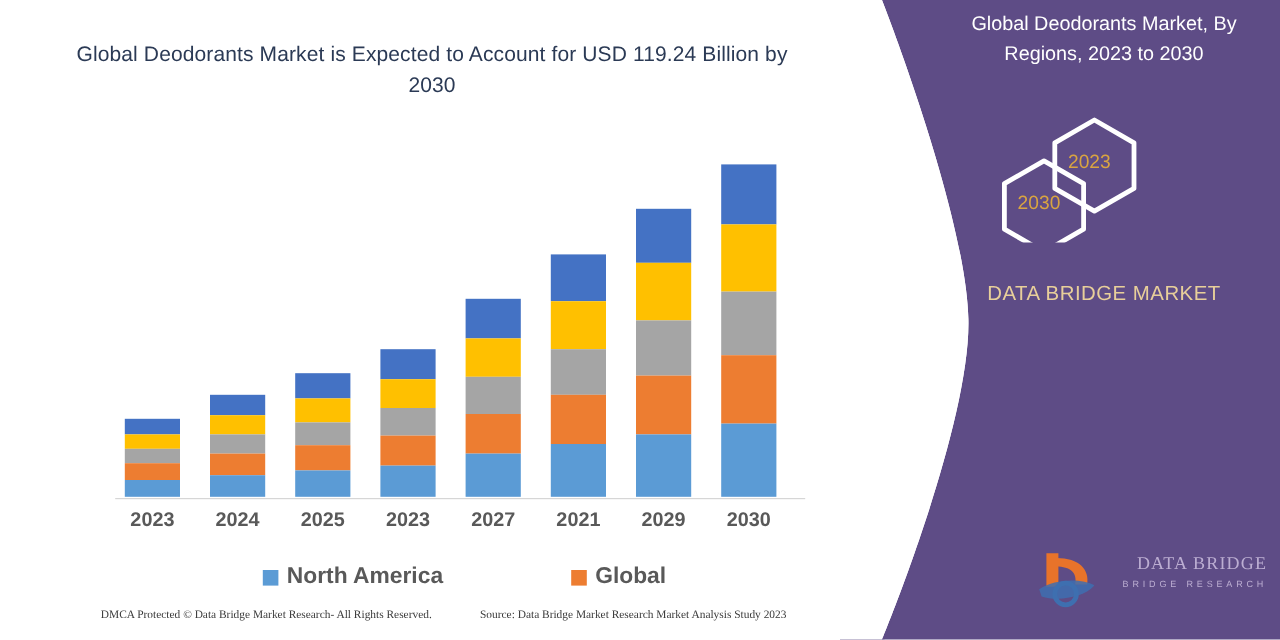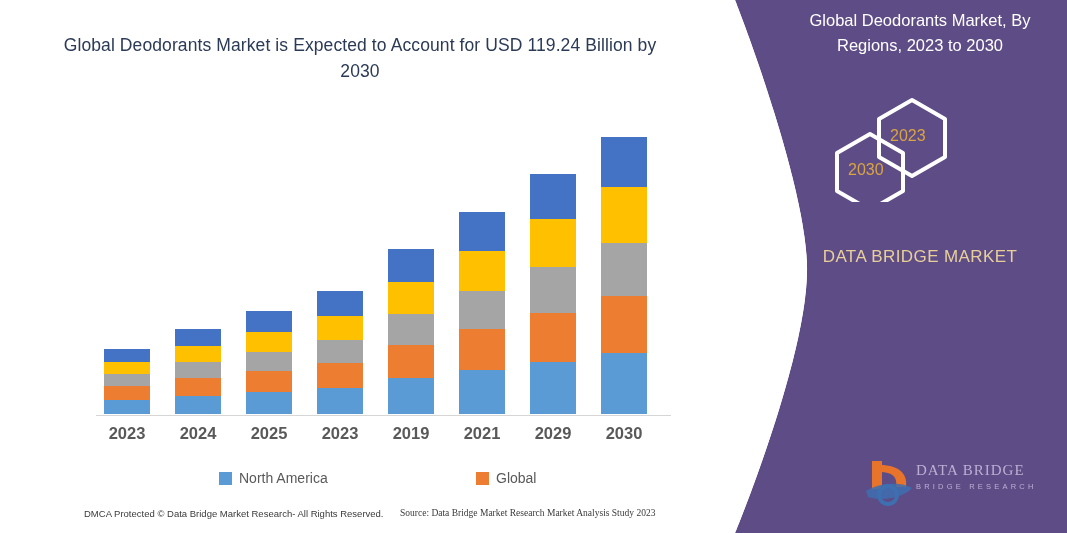--- a/index.html
+++ b/index.html
@@ -23,43 +23,43 @@
   .axis-line{position:absolute;left:0;bottom:0;width:575px;height:1px;background:#d6d6d6;}
 
   .bars{position:absolute;left:0;top:0;width:575px;height:315px;}
   .bar{position:absolute;bottom:1px;width:46px;display:flex;flex-direction:column-reverse;}
   .seg{width:100%;}
 
   .x-labels{position:absolute;left:96px;top:424px;width:575px;height:26px;}
   .x-tick{position:absolute;width:72px;text-align:center;font-size:16.5px;font-weight:bold;color:#595959;}
 
   .legend{position:absolute;left:96px;top:470px;width:575px;height:24px;}
-  .legend-item{position:absolute;display:flex;align-items:center;gap:7px;font-size:14px;font-weight:normal;color:#595959;}
+  .legend-item{position:absolute;display:flex;align-items:center;gap:7px;font-size:19px;font-weight:bold;color:#595959;}
   .legend-swatch{width:13px;height:13px;display:inline-block;}
 
   .footer{position:absolute;left:0;top:508px;width:720px;height:22px;}
-  .foot-left{position:absolute;left:84px;top:0;font-family:Liberation Sans, sans-serif;font-size:9.5px;color:#3a3a3a;white-space:nowrap;}
+  .foot-left{position:absolute;left:84px;top:0;font-family:Liberation Serif, serif;font-size:9.5px;color:#3a3a3a;white-space:nowrap;}
   .foot-right{position:absolute;left:400px;top:0;font-family:"Liberation Serif",serif;font-size:9.5px;color:#3a3a3a;white-space:nowrap;}
 
   
   .panel-title{
     position:absolute;left:780px;top:8px;width:280px;text-align:center;
     font-size:16.5px;line-height:1.5;color:#ffffff;
   }
   .hexes{position:absolute;left:812px;top:92px;width:190px;height:110px;}
   .hex-label{
     position:absolute;font-size:16px;color:#d9a441;
     font-family:"Liberation Sans",sans-serif;
   }
   .brand{
-    position:absolute;left:790px;top:244px;width:260px;text-align:center;
+    position:absolute;left:790px;top:232px;width:260px;text-align:center;
     font-size:17px;line-height:1.55;color:#e8cf9a;letter-spacing:.4px;
   }
   .logo{position:absolute;left:862px;top:455px;width:190px;height:54px;}
-  .logo-text{position:absolute;left:916px;top:462px;width:140px;}
+  .logo-text{position:absolute;left:916px;top:462px;width:140px;text-align:right;}
   .logo-main{font-size:15px;color:#bcaed2;letter-spacing:1px;font-family:"Liberation Serif",serif;}
   .logo-sub{font-size:7.5px;color:#bcaed2;letter-spacing:3.2px;margin-top:3px;font-family:"Liberation Sans",sans-serif;}
 </style>
 </head>
 <body>
 
 <div id="root">
 
   <div class="purple-panel">
     <svg width="1067" height="533" viewBox="0 0 1067 533">
@@ -144,21 +144,21 @@
 
       </div>
       <div class="axis-line"></div>
     </div>
 
     <div class="x-labels">
       <div class="x-tick" style="left:-5px;">2023</div>
       <div class="x-tick" style="left:66px;">2024</div>
       <div class="x-tick" style="left:137px;">2025</div>
       <div class="x-tick" style="left:208px;">2023</div>
-      <div class="x-tick" style="left:279px;">2019</div>
+      <div class="x-tick" style="left:279px;">2027</div>
       <div class="x-tick" style="left:350px;">2021</div>
       <div class="x-tick" style="left:421px;">2029</div>
       <div class="x-tick" style="left:492px;">2030</div>
     </div>
 
     <div class="legend">
       <div class="legend-item" style="left:123px;">
         <span class="legend-swatch" style="background:#5B9BD5;"></span>
         <span>North America</span>
       </div>

